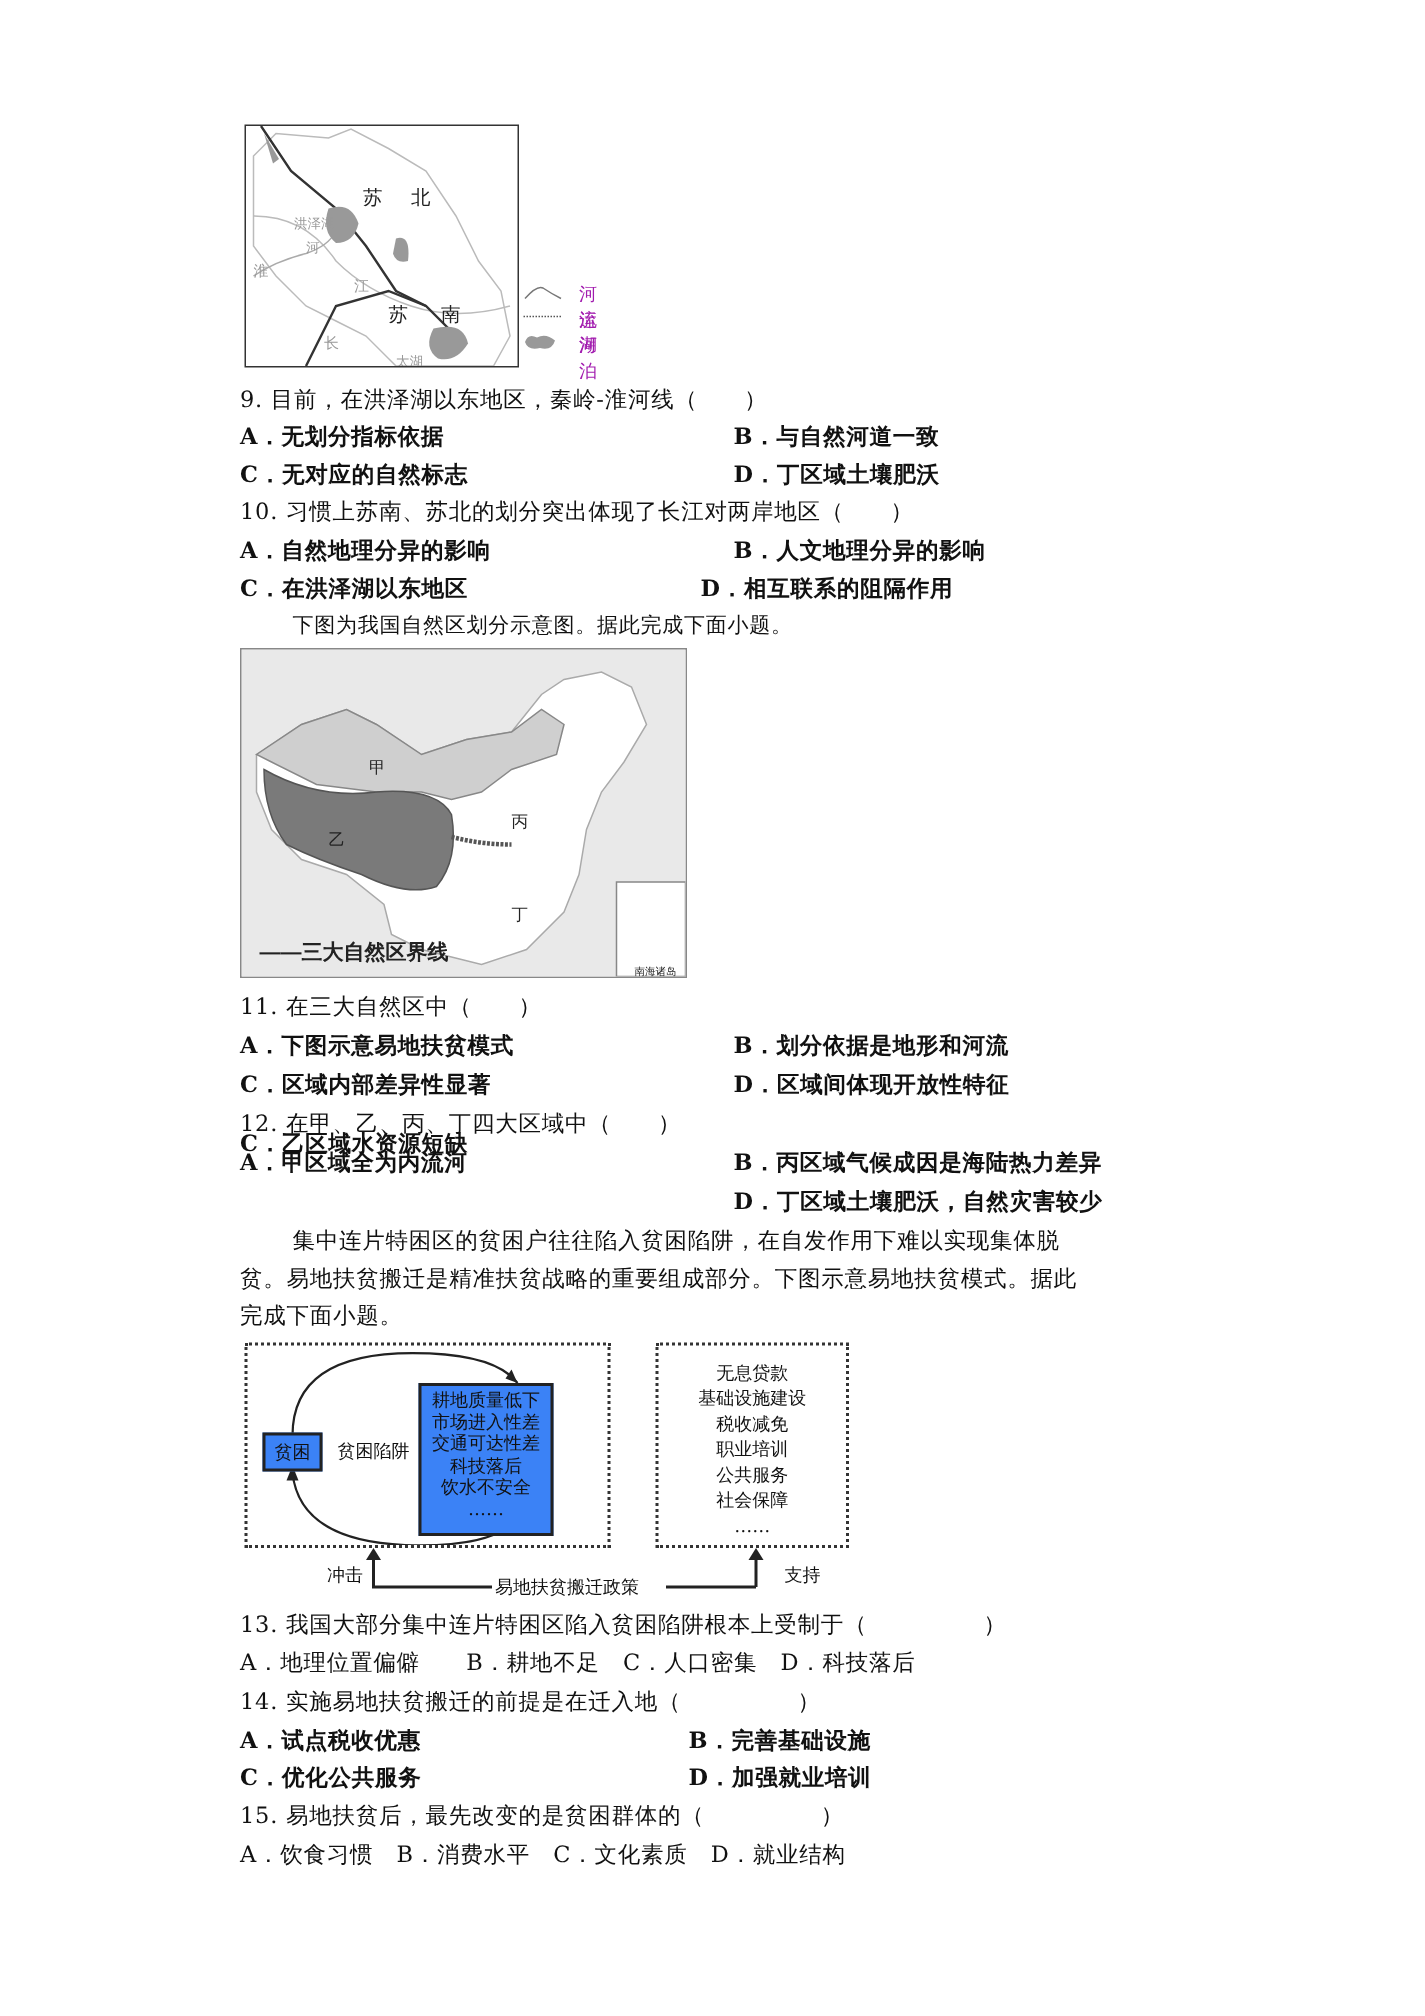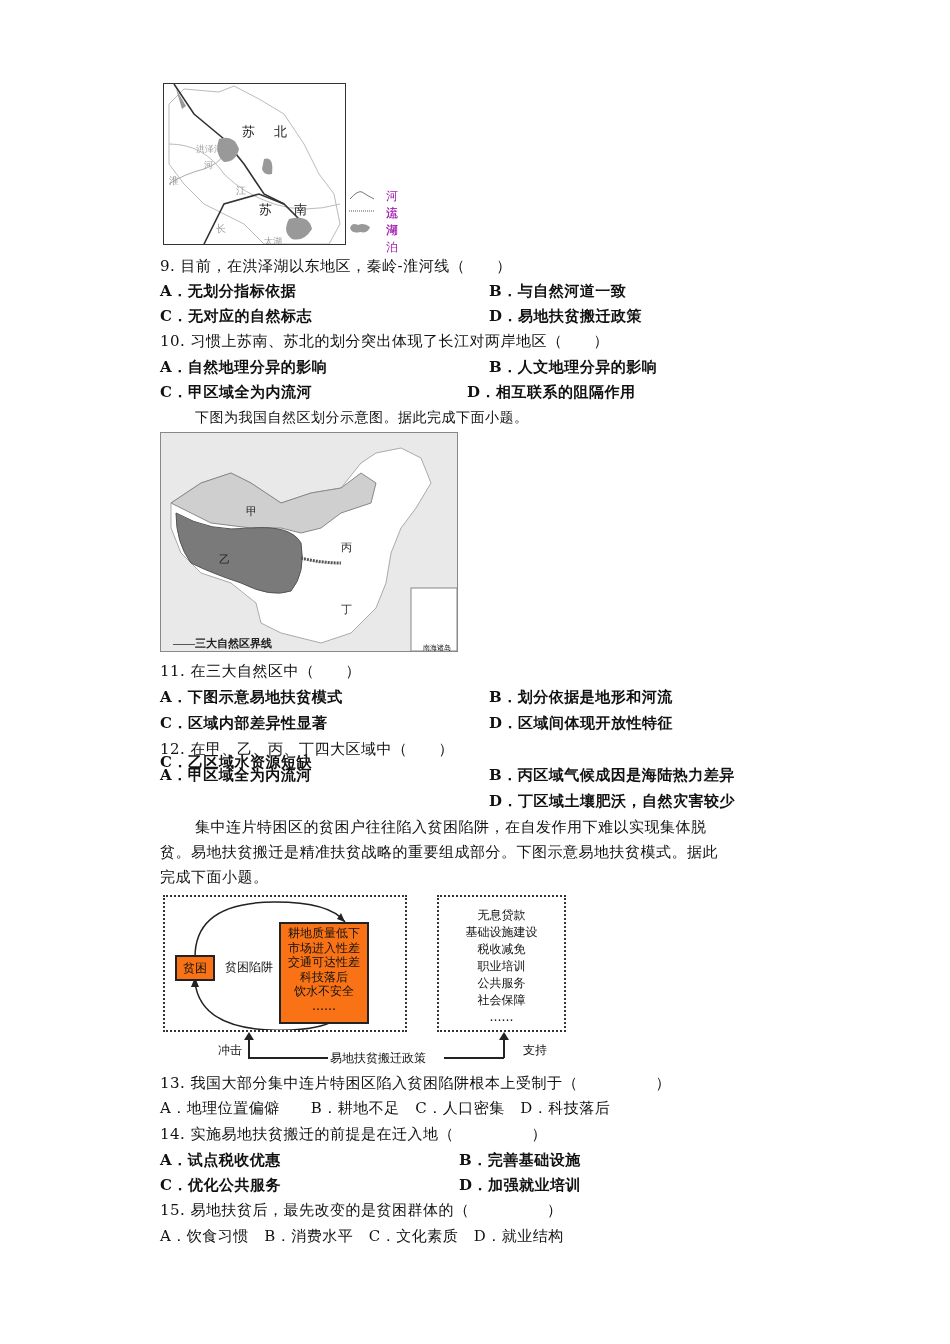--- a/index.html
+++ b/index.html
@@ -18,21 +18,21 @@
   #map1 { left: 163px; top: 83px; width: 183px; height: 162px; border: 1.5px solid #333; background: #fff; overflow: hidden; }
   #map1-legend { left: 348px; top: 188px; width: 80px; height: 56px; }
   .legend-row { display: flex; align-items: flex-start; height: 17px; font-size: 12px; color: #a21caf; }
   .legend-row .sym { width: 28px; height: 12px; margin-right: 10px; position: relative; }
   .legend-row .lbl { letter-spacing: 16px; }
   
   #map2 { left: 160px; top: 432px; width: 298px; height: 220px; border: 1px solid #888; background: #e9e9e9; overflow: hidden; }
   
   #diag-left { left: 163px; top: 895px; width: 244px; height: 137px; border: 2px dotted #333; }
   #diag-right { left: 437px; top: 895px; width: 129px; height: 137px; border: 2px dotted #333; }
-  .box-solid { position: absolute; border: 2px solid #222; background: #f97316; font-size: 12px; text-align: center; }
+  .box-solid { position: absolute; border: 2px solid #222; background: #3b82f6; font-size: 12px; text-align: center; }
   .centered-col { position: absolute; text-align: center; font-size: 12px; line-height: 17px; }
   .arrow-line { position: absolute; background: #222; }
   .small { font-size: 12px; }
   svg text { font-family: "DejaVu Sans", "Liberation Sans", sans-serif; }
 </style>
 </head>
 <body>
 
 <div id="map1" class="fig">
   <svg width="183" height="162" viewBox="0 0 183 162">
@@ -75,44 +75,44 @@
           <path d="M2 6 Q4 0 10 3 Q16 0 22 5 Q20 12 12 10 Q4 12 2 6 Z" fill="#999"></path>
         </svg></span>
     <span class="lbl">湖泊</span>
   </div>
 </div>
 
 <div class="line" style="top:256px">9. 目前，在洪泽湖以东地区，秦岭-淮河线（　　）</div>
 <div class="opt" style="left:160px;top:281px">A．无划分指标依据</div>
 <div class="opt" style="left:489px;top:281px">B．与自然河道一致</div>
 <div class="opt" style="left:160px;top:306px">C．无对应的自然标志</div>
-<div class="opt" style="left:489px;top:306px">D．易地扶贫搬迁政策</div>
+<div class="opt" style="left:489px;top:306px">D．丁区域土壤肥沃</div>
 
 <div class="line" style="top:331px">10. 习惯上苏南、苏北的划分突出体现了长江对两岸地区（　　）</div>
 <div class="opt" style="left:160px;top:357px">A．自然地理分异的影响</div>
 <div class="opt" style="left:489px;top:357px">B．人文地理分异的影响</div>
-<div class="opt" style="left:160px;top:382px">C．甲区域全为内流河</div>
+<div class="opt" style="left:160px;top:382px">C．在洪泽湖以东地区</div>
 <div class="opt" style="left:467px;top:382px">D．相互联系的阻隔作用</div>
 
 <div class="line" style="left:195px;top:407px;font-size:14px">下图为我国自然区划分示意图。据此完成下面小题。</div>
 
 <div id="map2" class="fig">
   <svg width="298" height="220" viewBox="0 0 298 220">
     <rect width="298" height="220" fill="#e9e9e9"></rect>
     <path d="M10 70 L40 50 L70 40 L90 50 L120 70 L150 60 L180 55 L200 30 L215 20 L240 15 L260 25 L270 50 L255 75 L240 95 L230 120 L225 150 L215 175 L190 200 L160 210 L120 200 L100 190 L95 170 L70 150 L40 140 L20 120 L10 95 Z" fill="#fff" stroke="#aaa"></path>
     <path d="M10 70 L40 50 L70 40 L90 50 L120 70 L150 60 L180 55 L200 40 L215 50 L210 70 L180 80 L160 95 L140 100 L120 95 L90 95 L50 90 L20 75 Z" fill="#cfcfcf" stroke="#888"></path>
     <path d="M15 80 Q50 100 90 95 Q130 92 140 110 Q145 140 130 158 Q110 165 80 150 Q50 140 30 130 Q15 110 15 80 Z" fill="#7a7a7a" stroke="#555"></path>
     <path d="M140 125 Q160 130 180 130" stroke="#555" stroke-width="3" stroke-dasharray="2,1" fill="none"></path>
     <rect x="250" y="155" width="46" height="63" fill="#fff" stroke="#888"></rect>
     <text x="85" y="82" font-size="11" fill="#222">甲</text>
     <text x="58" y="130" font-size="11" fill="#222">乙</text>
     <text x="180" y="118" font-size="11" fill="#222">丙</text>
     <text x="180" y="180" font-size="11" fill="#222">丁</text>
   </svg>
-  <div style="position:absolute;left:12px;top:203px;font-size:11px;font-family:Liberation Serif, serif;font-weight:bold;color:#222">——三大自然区界线</div>
+  <div style="position:absolute;left:12px;top:193px;font-size:14px;font-family:Liberation Sans, sans-serif;font-weight:bold;color:#222">——三大自然区界线</div>
   <div style="position:absolute;left:262px;top:210px;font-size:7px;font-family:'DejaVu Sans',sans-serif;color:#222">南海诸岛</div>
 </div>
 
 <div class="line" style="top:661px">11. 在三大自然区中（　　）</div>
 <div class="opt" style="left:160px;top:687px">A．下图示意易地扶贫模式</div>
 <div class="opt" style="left:489px;top:687px">B．划分依据是地形和河流</div>
 <div class="opt" style="left:160px;top:713px">C．区域内部差异性显著</div>
 <div class="opt" style="left:489px;top:713px">D．区域间体现开放性特征</div>
 
 <div class="line" style="top:739px">12. 在甲、乙、丙、丁四大区域中（　　）</div>

